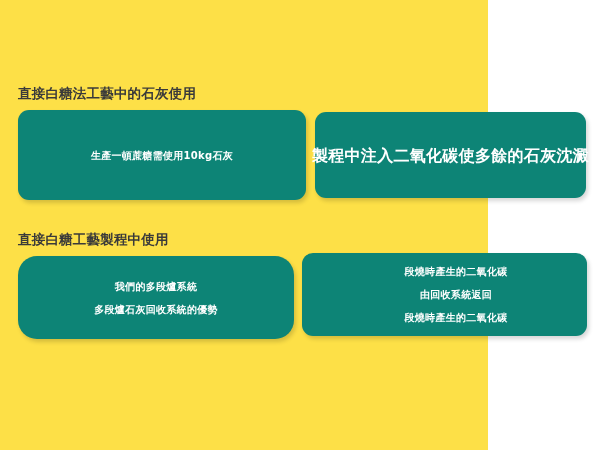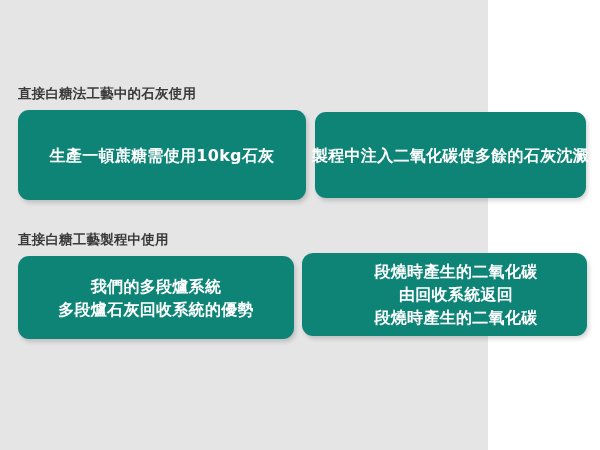--- a/index.html
+++ b/index.html
@@ -12,21 +12,21 @@
     height: 450px;
     background: #ffffff;
     font-family: "DejaVu Sans", "Liberation Sans", sans-serif;
     overflow: hidden;
   }
 
   .slide {
     position: relative;
     width: 488px;
     height: 450px;
-    background: #e5e5e5;
+    background: #fde047;
   }
 
   
   .section {
     position: absolute;
     left: 0;
     width: 600px;
   }
   #section-1 { top: 84px; }
   #section-2 { top: 230px; }
@@ -74,33 +74,34 @@
     width: 271px;
     height: 86px;
   }
 
   
   #card-furnace-performance {
     left: 18px;
     top: 0;
     width: 276px;
     height: 83px;
+    border-radius: 19px;
   }
   #card-co2-return {
     left: 302px;
     top: -3px;
     width: 285px;
     height: 83px;
     padding-left: 31px;
   }
 
   .card-line {
     display: block;
     color: #ffffff;
-    font-size: 16px;
+    font-size: 10px;
     font-weight: 600;
     line-height: 23px;
     white-space: nowrap;
     letter-spacing: 0.3px;
   }
 
   .card-line.highlight {
     color: #ecea1e;
     font-weight: 700;
   }

